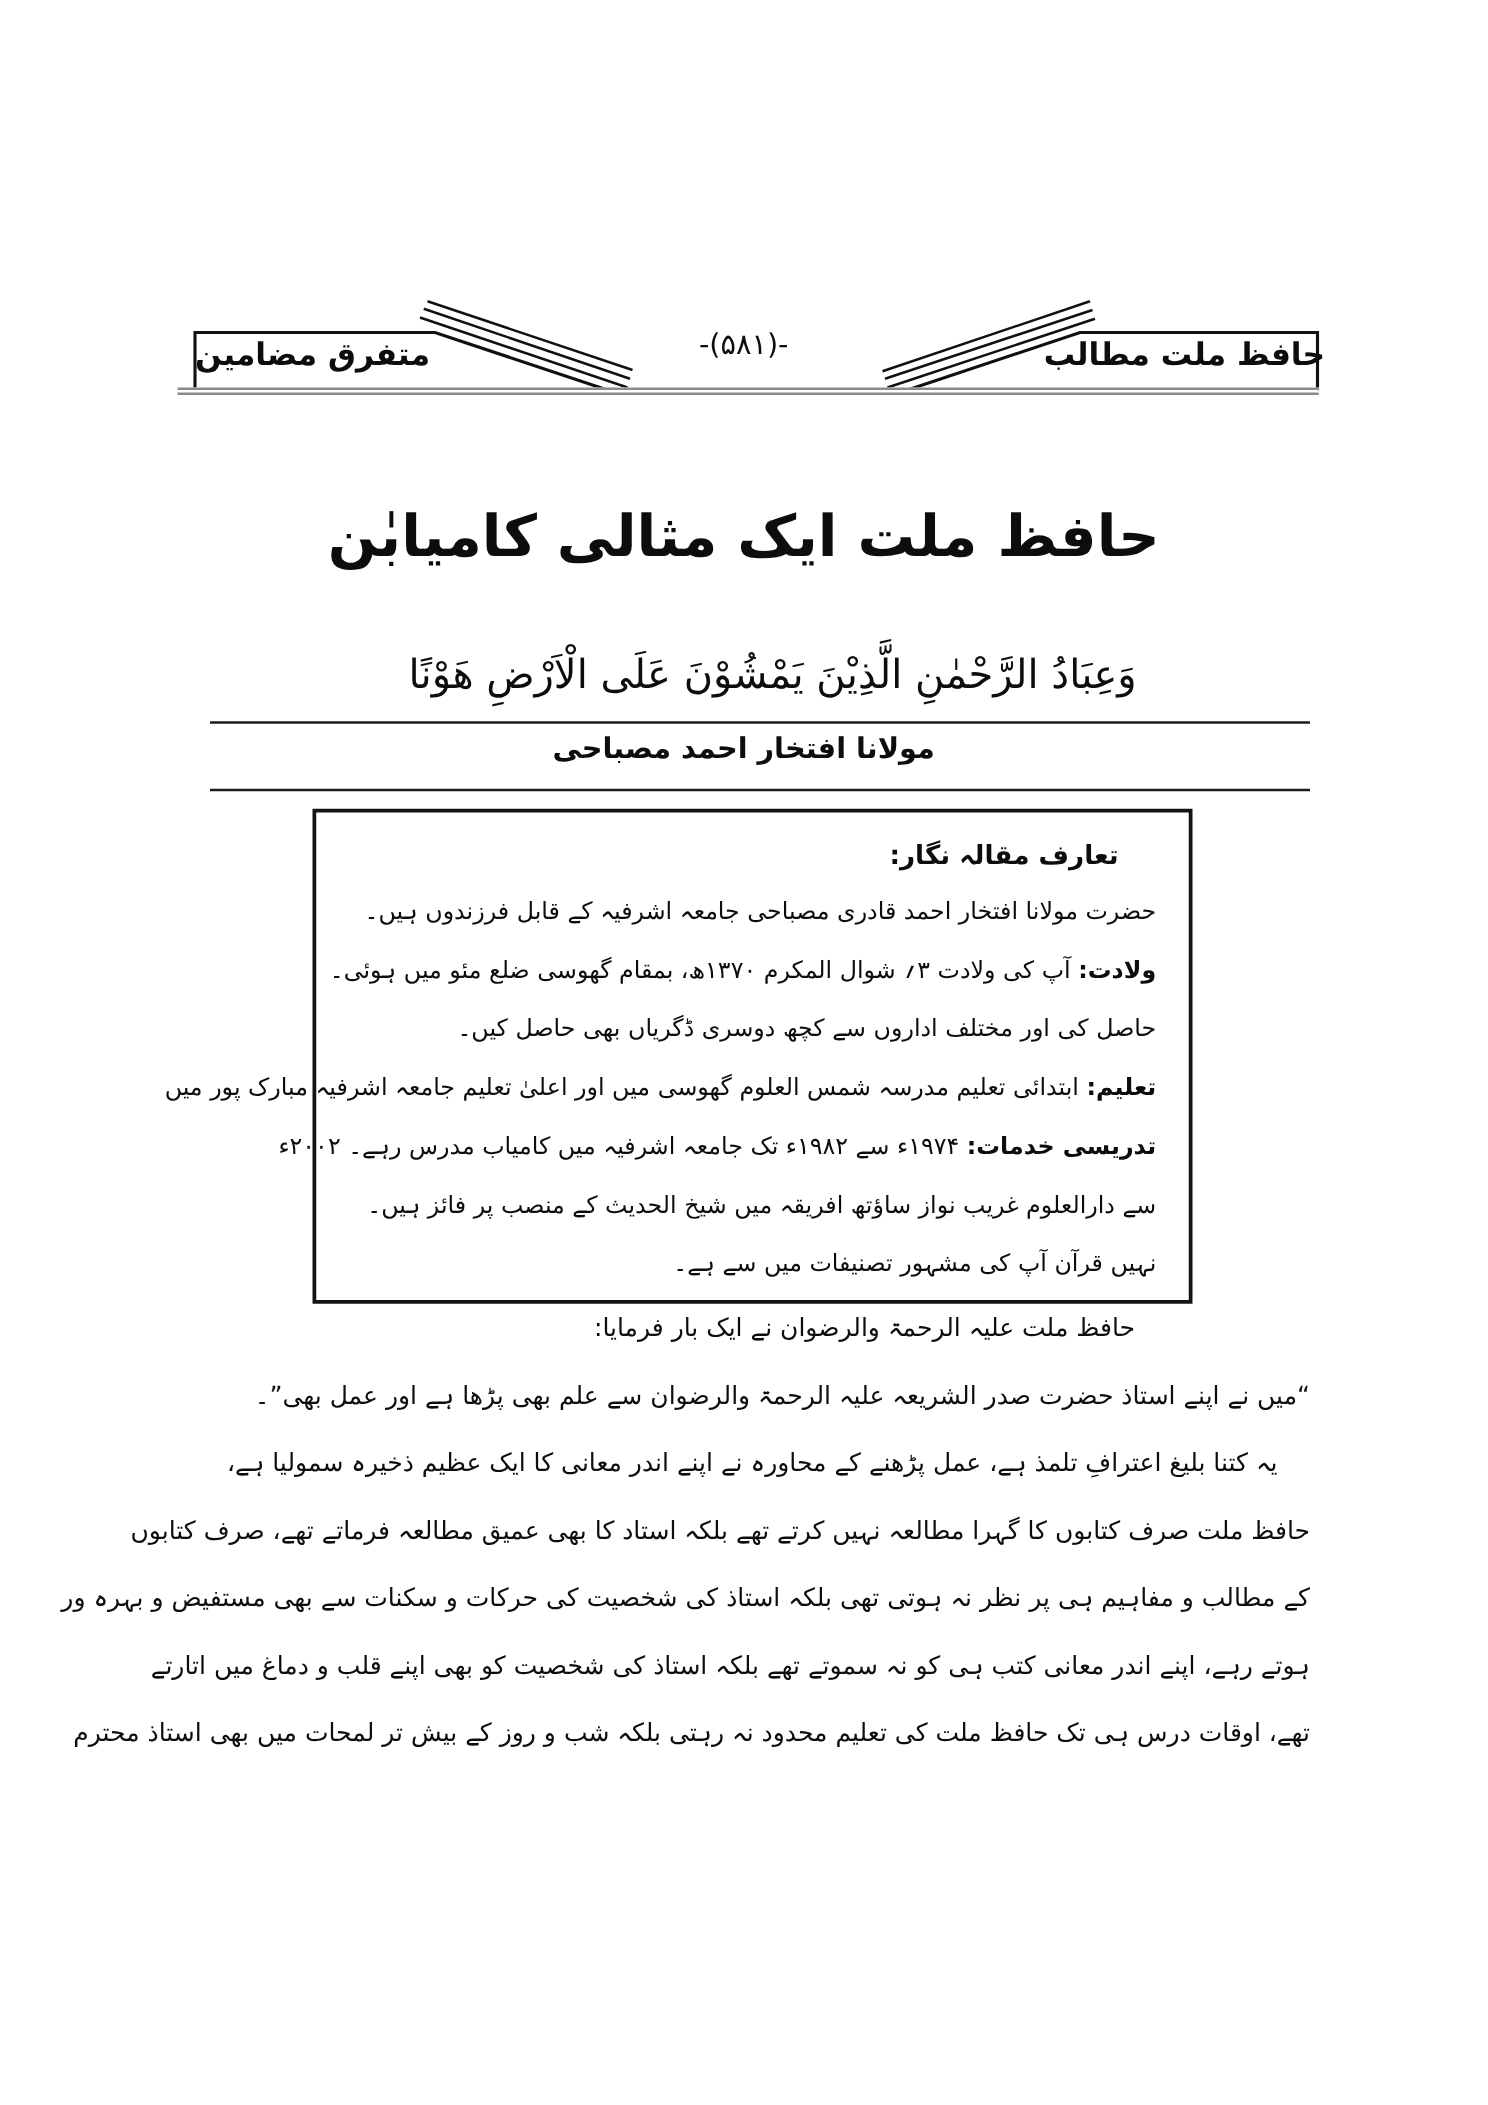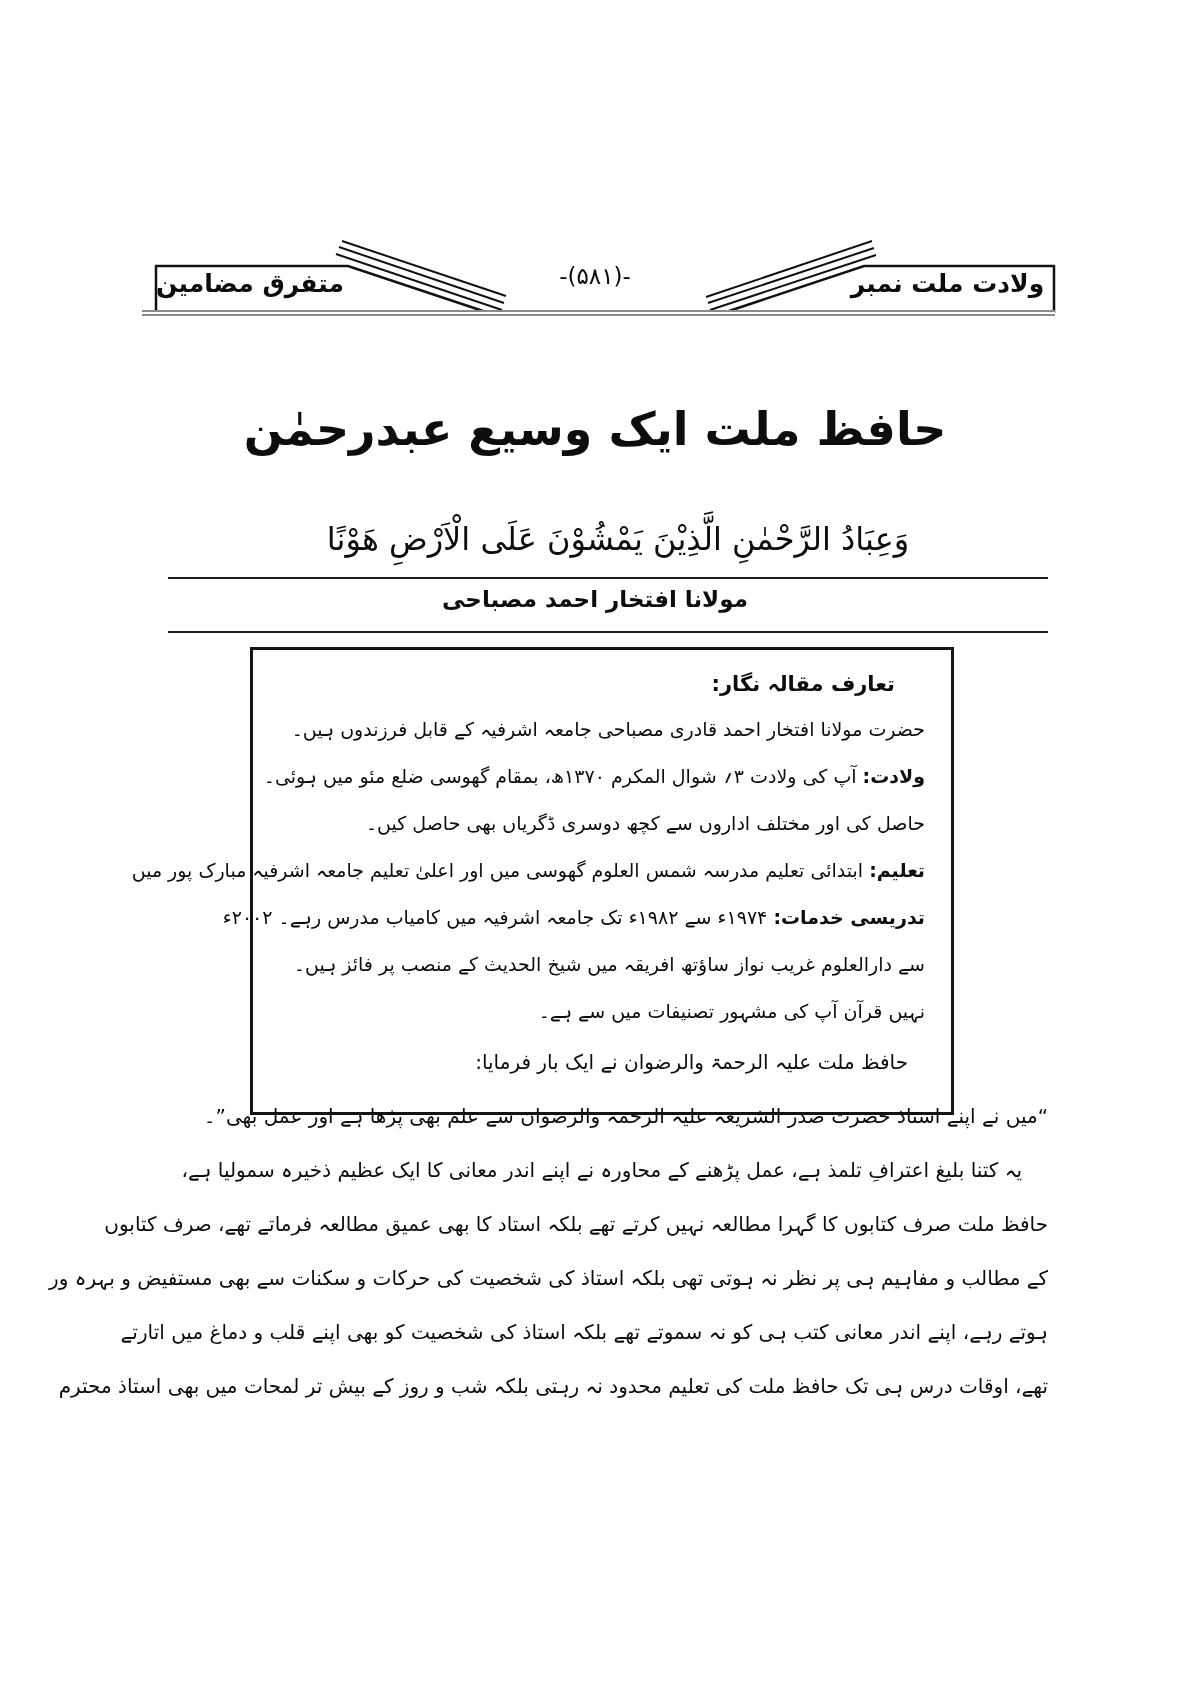--- a/index.html
+++ b/index.html
@@ -40,21 +40,21 @@
   }
   .rule{position:absolute;left:168px;width:880px;height:2px;background:#1c1c1c;}
   .rule-1{top:557px;}
   .rule-2{top:611px;}
   .author{
     position:absolute;top:566px;left:0;width:100%;
     text-align:center;font-size:23px;font-weight:bold;
   }
   
   .intro-box{
-    position:absolute;left:250px;top:627px;width:704px;height:468px;
+    position:absolute;left:250px;top:627px;width:704px;height:396px;
     border:3px solid #141414;background:#ffffff;
     box-sizing:border-box;
     padding:12px 26px 8px 18px;
   }
   .intro-heading{
     font-size:21px;font-weight:bold;line-height:44px;
     text-align:right;padding-right:30px;white-space:nowrap;
   }
   .intro-line{
     font-size:19px;line-height:47px;text-align:right;white-space:nowrap;
@@ -82,25 +82,25 @@
   <span class="tab-label rtl" style="left:165px;width:170px;">متفرق مضامین</span>
 
   <span class="page-number" dir="ltr">-(۵۸۱)-</span>
 
   <svg class="tab-svg" style="left:672px;" width="390" height="78" viewBox="0 0 390 78">
     <line x1="204" y1="15" x2="38" y2="70" stroke="#111" stroke-width="2"></line>
     <line x1="202" y1="8" x2="36" y2="63" stroke="#111" stroke-width="2"></line>
     <line x1="200" y1="1" x2="34" y2="57" stroke="#111" stroke-width="2"></line>
     <polygon points="382,26 192,26 54,72 382,72" fill="#ffffff" stroke="#111" stroke-width="2.5"></polygon>
   </svg>
-  <span class="tab-label rtl" style="left:855px;width:185px;">ولادت ملت نمبر</span>
+  <span class="tab-label rtl" style="left:855px;width:185px;">حافظ ملت مطالب</span>
 
   <div class="header-divider"></div>
 
-  <div class="main-title rtl">حافظ ملت ایک وسیع عبدرحمٰن</div>
+  <div class="main-title rtl">حافظ ملت ایک مثالی کامیابٰن</div>
   <div class="verse rtl">وَعِبَادُ الرَّحْمٰنِ الَّذِيْنَ يَمْشُوْنَ عَلَى الْاَرْضِ هَوْنًا</div>
 
   <div class="rule rule-1"></div>
   <div class="author rtl">مولانا افتخار احمد مصباحی</div>
   <div class="rule rule-2"></div>
 
   <div class="intro-box rtl">
     <div class="intro-heading">تعارف مقالہ نگار:</div>
 
     <div class="intro-line"><b></b><span>حضرت مولانا افتخار احمد قادری مصباحی جامعہ اشرفیہ کے قابل فرزندوں ہیں۔</span></div>

